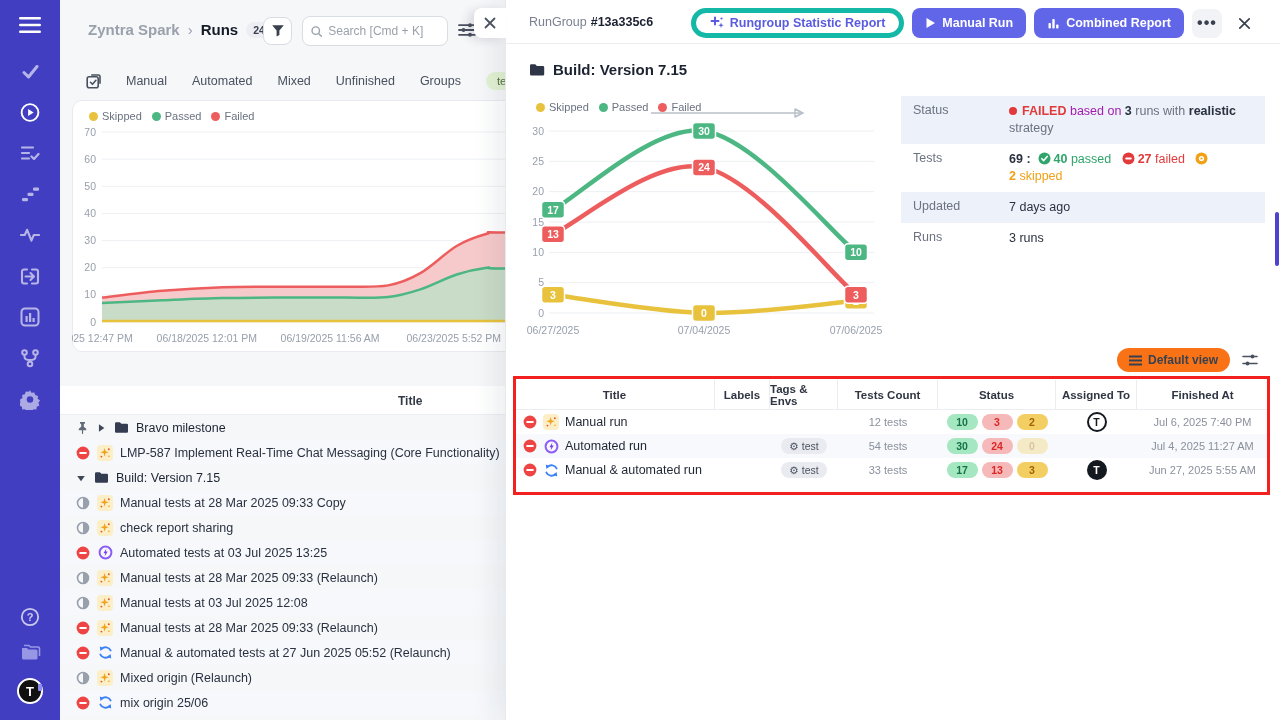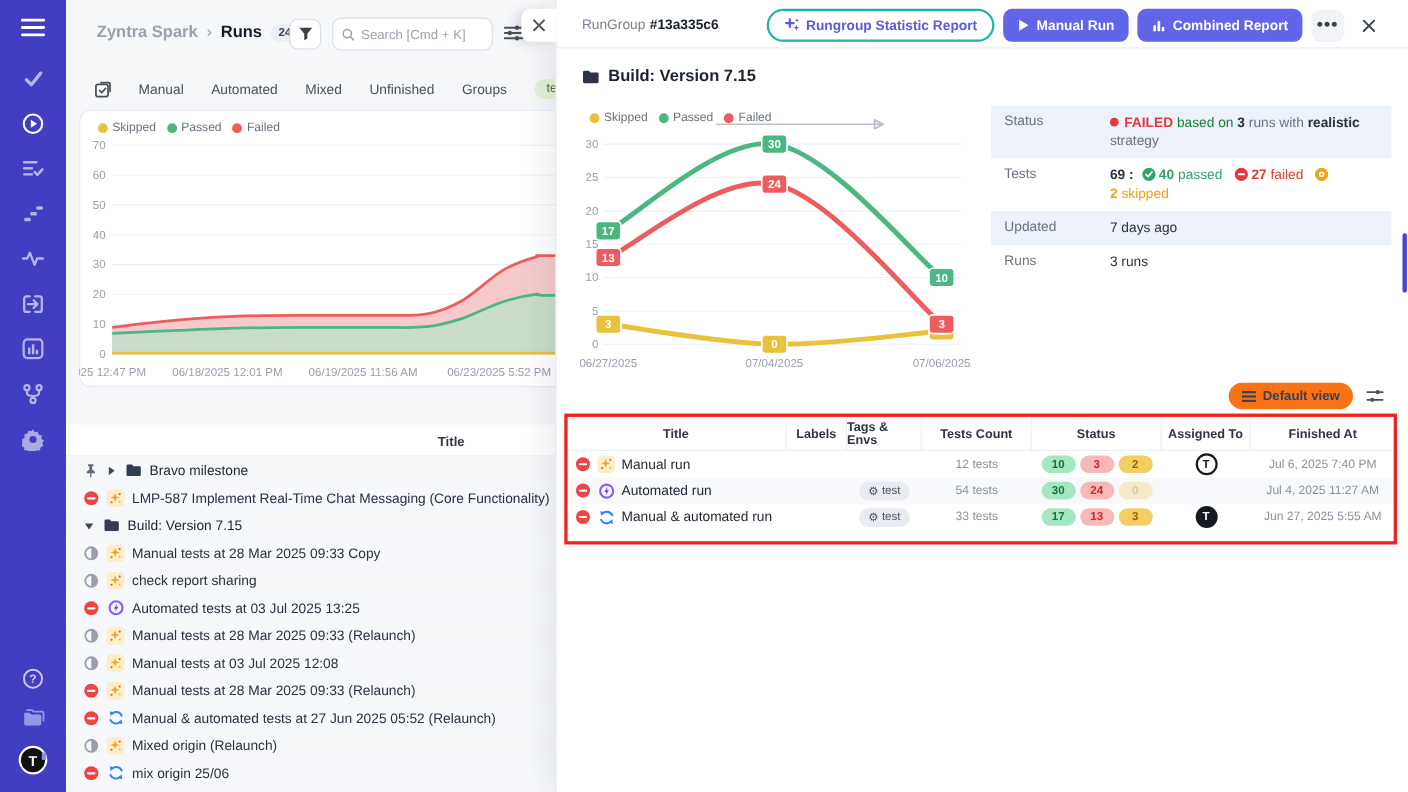--- a/index.html
+++ b/index.html
@@ -46,21 +46,21 @@
   .ticon{width:16px;height:16px;display:inline-flex;align-items:center;justify-content:center;flex:none}
   .ticon.manual{background:#fceec6;border-radius:4px}
   
   .drawer{position:absolute;left:505px;top:0;width:775px;height:720px;background:#fff;border-left:1px solid #e6e8ec;box-shadow:-10px 0 24px rgba(30,35,60,.08);z-index:10}
   .drawer-close-tab{position:absolute;left:-32px;top:8px;width:32px;height:30px;background:#fff;border-radius:8px 0 0 8px;box-shadow:-6px 2px 10px rgba(30,35,60,.12);display:flex;align-items:center;justify-content:center;cursor:pointer}
   .d-head{position:absolute;left:0;top:0;right:0;height:44px;border-bottom:1px solid #ecedf1;display:flex;align-items:center}
   .d-title{position:absolute;left:23px;font-size:12.5px;color:#7a8190}
   .d-title b{color:#1a2030;font-weight:700;margin-left:4px}
   .d-actions{position:absolute;right:22px;top:8px;display:flex;align-items:center;gap:8px}
   .btn{display:flex;align-items:center;gap:6px;font-size:12.5px;font-weight:600;cursor:pointer;white-space:nowrap;font-family:"Liberation Sans",sans-serif}
-  .btn-outline{height:30px;padding:0 14px;border:2px solid #14b8a6;border-radius:16px;color:#5a5ce0;background:#fff}
+  .btn-outline{height:30px;padding:0 14px;border:5px solid #14b8a6;border-radius:16px;color:#5a5ce0;background:#fff}
   .btn-primary{height:30px;padding:0 13px;border-radius:8px;background:#6165e7;color:#fff;border:none}
   .btn-more{width:30px;height:29px;border-radius:8px;background:#f2f3f6;color:#39414f;display:flex;align-items:center;justify-content:center;font-weight:800;letter-spacing:1px;cursor:pointer}
   .btn-x{width:28px;height:29px;display:flex;align-items:center;justify-content:center;cursor:pointer}
   .d-build{position:absolute;left:23px;top:61px;display:flex;align-items:center;gap:8px;font-size:15px;font-weight:700;color:#1c2330}
   .d-legend{position:absolute;left:30px;top:101px}
   
   .info{position:absolute;left:395px;top:96px;width:364px;font-size:12.5px}
   .irow{display:flex;padding:7px 12px}
   .irow.tint{background:#edf1fa}
   .ilabel{width:96px;color:#6b7280;flex:none}
@@ -599,21 +599,21 @@
         <rect x="320.5" y="190.3" width="23" height="17" rx="3.5" fill="#ee5d5d" stroke="#fff" stroke-width="1.5"></rect>
         <text x="332" y="202.60000000000002" text-anchor="middle" font-size="10.5" font-weight="700" fill="#fff" font-family="Liberation Sans,sans-serif">3</text>
         <text x="29" y="238" text-anchor="middle" class="axis" font-family="Liberation Sans,sans-serif">06/27/2025</text>
         <text x="180" y="238" text-anchor="middle" class="axis" font-family="Liberation Sans,sans-serif">07/04/2025</text>
         <text x="332" y="238" text-anchor="middle" class="axis" font-family="Liberation Sans,sans-serif">07/06/2025</text>
       </svg>
 
     <div class="info">
       <div class="irow tint">
         <span class="ilabel">Status</span>
-        <span class="ival"><span class="sdot"></span><span class="b red">FAILED</span><span style="color:#15803d"> based on </span><span class="b">3</span><span style="color:#6b7280"> runs with </span><span class="b">realistic</span><span style="color:#6b7280"> strategy</span></span>
+        <span class="ival"><span class="sdot"></span><span class="b red">FAILED</span><span style="color:#a21caf"> based on </span><span class="b">3</span><span style="color:#6b7280"> runs with </span><span class="b">realistic</span><span style="color:#6b7280"> strategy</span></span>
       </div>
       <div class="irow">
         <span class="ilabel">Tests</span>
         <span class="ival"><span class="b">69 :</span>&nbsp;&nbsp;<span class="mini"><svg width="13" height="13" viewBox="0 0 13 13">
                 <circle cx="6.5" cy="6.5" r="6" fill="#2fa46b"></circle>
                 <path d="M3.8 6.7l1.9 1.9 3.5-4.2" stroke="#fff" stroke-width="1.6" fill="none" stroke-linecap="round" stroke-linejoin="round"></path>
               </svg></span><span class="b green">40</span>&nbsp;<span class="green">passed</span>&nbsp;&nbsp;&nbsp;<span class="mini"><svg width="13" height="13" viewBox="0 0 13 13">
                 <circle cx="6.5" cy="6.5" r="6" fill="#e23a3a"></circle>
                 <rect x="3.2" y="5.6" width="6.6" height="1.8" rx="0.9" fill="#fff"></rect>
               </svg></span><span class="b red">27</span>&nbsp;<span class="red">failed</span>&nbsp;&nbsp;&nbsp;<span class="mini"><svg width="13" height="13" viewBox="0 0 13 13">

